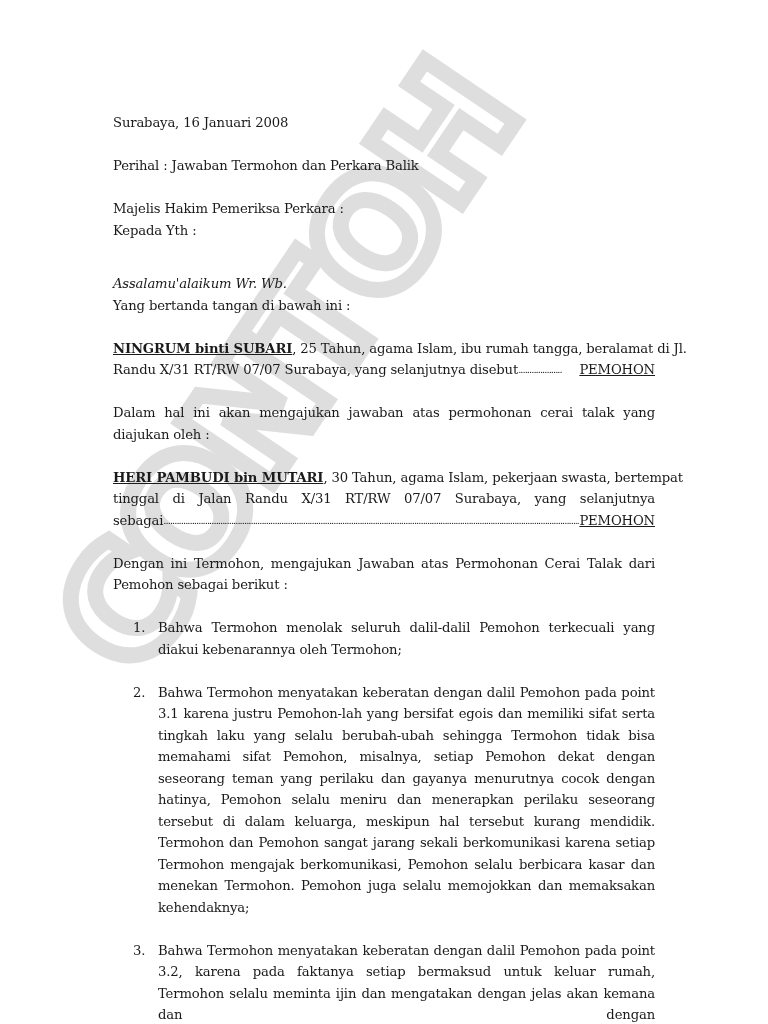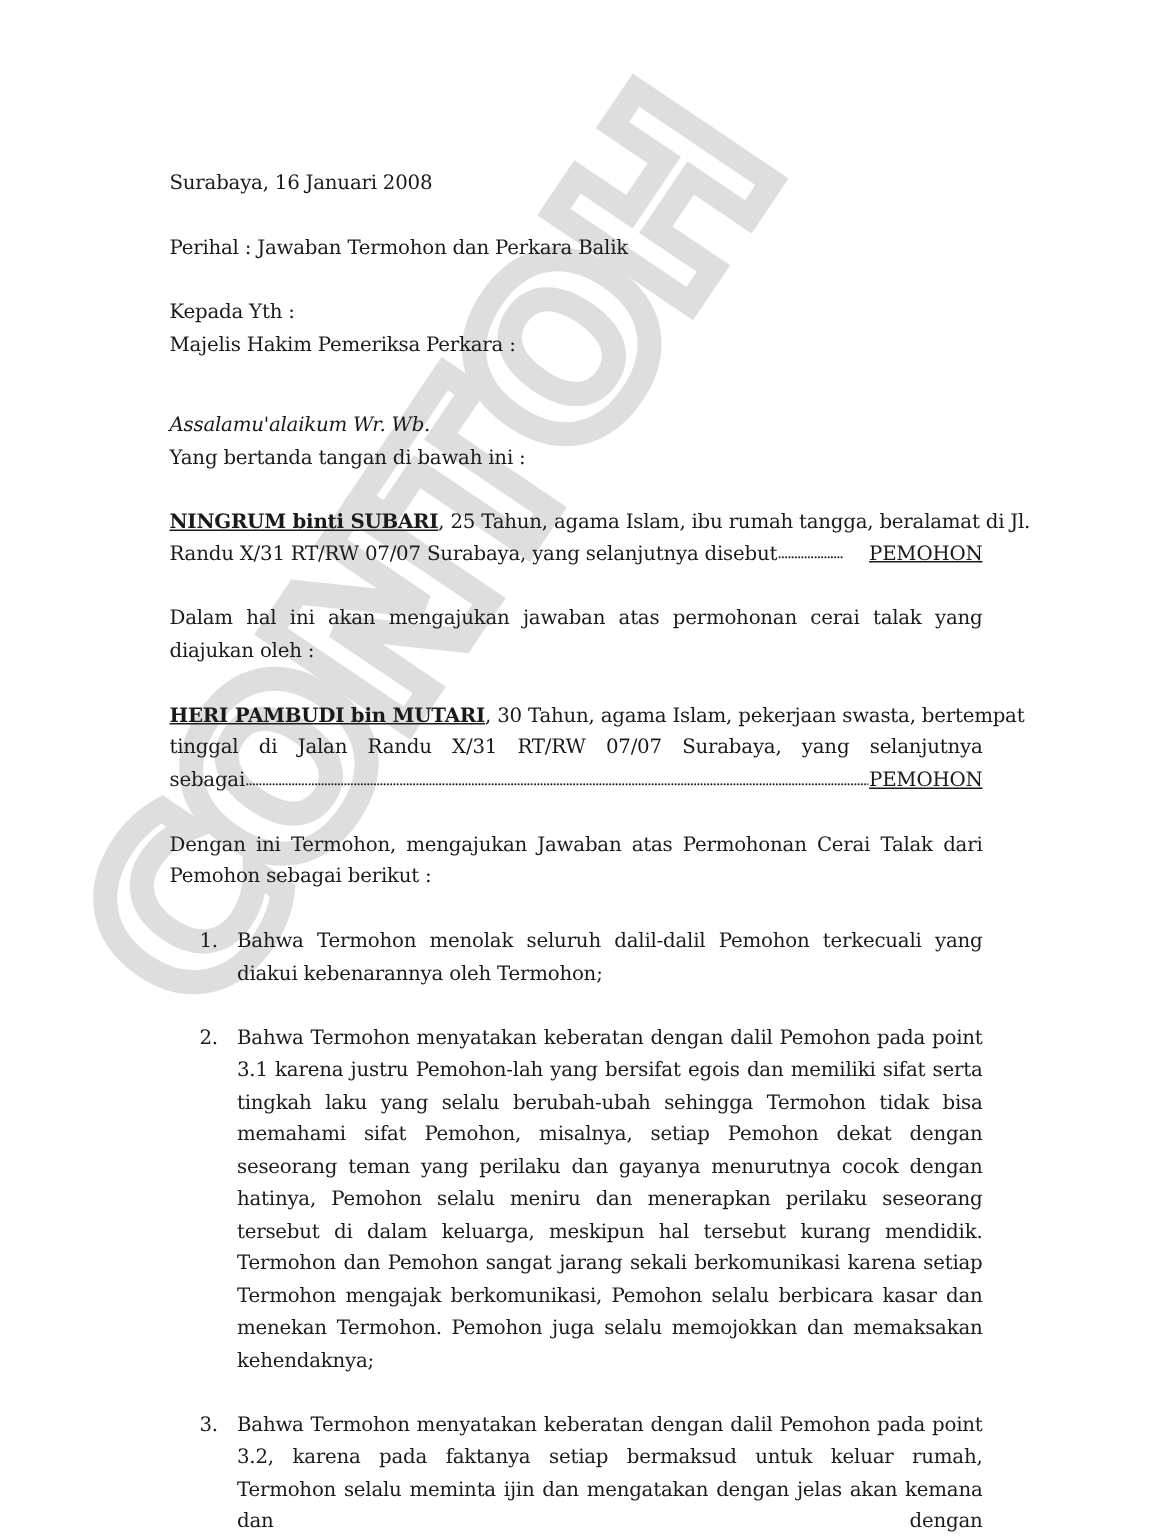--- a/index.html
+++ b/index.html
@@ -102,22 +102,22 @@
 
   <div class="content">
 
     <span class="line">Surabaya, 16 Januari 2008</span>
     <div class="gap"></div>
 
     <span class="line">Perihal : Jawaban Termohon dan Perkara Balik</span>
     <div class="gap"></div>
 
     <div>
+      <span class="line">Majelis Hakim Pemeriksa Perkara :</span>
       <span class="line">Kepada Yth :</span>
-      <span class="line">Majelis Hakim Pemeriksa Perkara :</span>
     </div>
     <div class="gap-lg"></div>
 
     <span class="line italic">Assalamu'alaikum Wr. Wb.</span>
     <span class="line">Yang bertanda tangan di bawah ini :</span>
     <div class="gap"></div>
 
     <div>
       <div class="row-split">
         <span>

